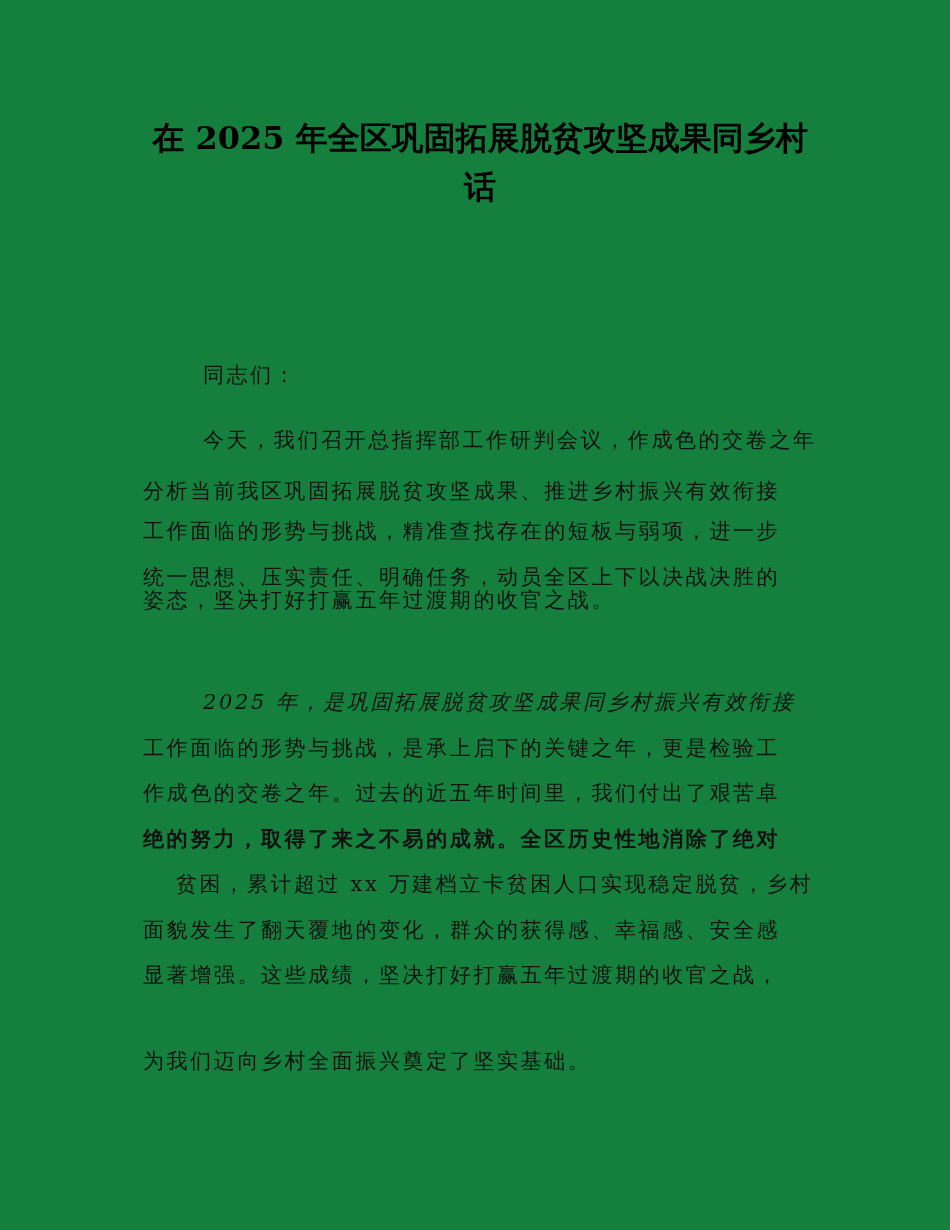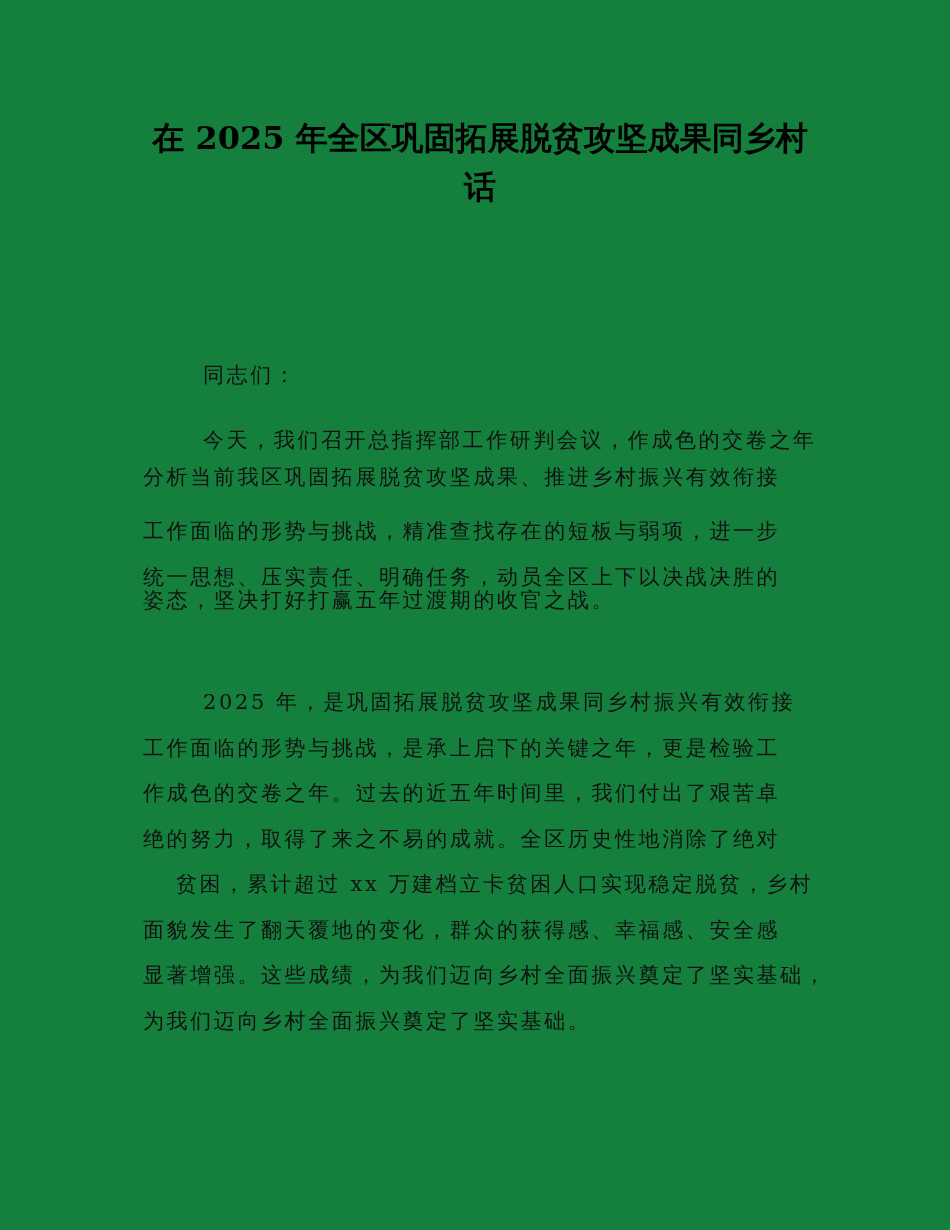--- a/index.html
+++ b/index.html
@@ -70,31 +70,31 @@
     <span class="tline">在 2025 年全区巩固拓展脱贫攻坚成果同乡村</span>
     <span class="tline">话</span>
   </h1>
 
   <div class="body-text" style="top:0;">
 
     <span class="line indent" style="top:360px;">同志们：</span>
 
     <div>
       <span class="line indent" style="top:425px;">今天，我们召开总指挥部工作研判会议，作成色的交卷之年</span>
-      <span class="line" style="top:462px;">分析当前我区巩固拓展脱贫攻坚成果、推进乡村振兴有效衔接</span>
+      <span class="line" style="top:476px;">分析当前我区巩固拓展脱贫攻坚成果、推进乡村振兴有效衔接</span>
       <span class="line" style="top:516px;">工作面临的形势与挑战，精准查找存在的短板与弱项，进一步</span>
       <span class="line" style="top:562px;">统一思想、压实责任、明确任务，动员全区上下以决战决胜的</span>
       <span class="line" style="top:585px;">姿态，坚决打好打赢五年过渡期的收官之战。</span>
     </div>
 
     <div>
-      <span class="line indent" style="top:687px;">2025 年，是巩固拓展脱贫攻坚成果同乡村振兴有效衔接</span>
+      <span class="line indent" style="top:687px;font-style:italic;">2025 年，是巩固拓展脱贫攻坚成果同乡村振兴有效衔接</span>
       <span class="line" style="top:733px;">工作面临的形势与挑战，是承上启下的关键之年，更是检验工</span>
       <span class="line" style="top:778px;font-family:Liberation Serif, serif;">作成色的交卷之年。过去的近五年时间里，我们付出了艰苦卓</span>
-      <span class="line" style="top:824px;">绝的努力，取得了来之不易的成就。全区历史性地消除了绝对</span>
+      <span class="line" style="top:824px;font-weight:bold;">绝的努力，取得了来之不易的成就。全区历史性地消除了绝对</span>
       <span class="line" style="top:869px;margin-left:33px;">贫困，累计超过 xx 万建档立卡贫困人口实现稳定脱贫，乡村</span>
       <span class="line" style="top:915px;">面貌发生了翻天覆地的变化，群众的获得感、幸福感、安全感</span>
-      <span class="line" style="top:960px;">显著增强。这些成绩，为我们迈向乡村全面振兴奠定了坚实基础，</span>
-      <span class="line" style="top:1006px;">为我们迈向乡村全面振兴奠定了坚实基础。</span>
+      <span class="line" style="top:960px;">显著增强。这些成绩，坚决打好打赢五年过渡期的收官之战，</span>
+      <span class="line" style="top:1046px;">为我们迈向乡村全面振兴奠定了坚实基础。</span>
     </div>
 
   </div>
 </div>
 
 </body></html>

